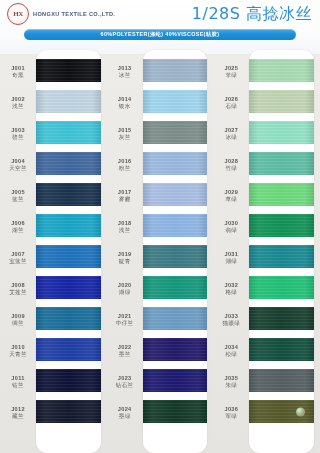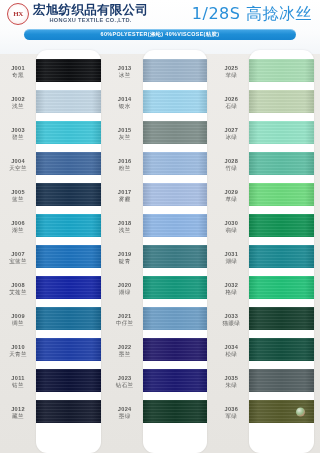--- a/index.html
+++ b/index.html
@@ -14,21 +14,20 @@
     position:absolute;inset:0;
     background:linear-gradient(180deg,#efedea 0%,#eae8e4 55%,#e6e4e0 100%);
   }
 
   
   #header{
     position:relative;
     height:54px;
     background:linear-gradient(180deg,#ffffff 0%,#fbfcfd 60%,#f3f6f9 100%);
     box-sizing:border-box;
-    text-align:center;
   }
   #brand{
     position:absolute;left:7px;top:3px;
     display:flex;align-items:center;gap:4px;
   }
   #logo-mark{
     width:20px;height:20px;border-radius:50%;
     border:1.2px solid #c94b4b;
     background:radial-gradient(circle at 50% 45%,#ffffff 40%,#f6e2e2 100%);
     display:flex;align-items:center;justify-content:center;
@@ -145,21 +144,20 @@
 
 <div id="card">
 
   <div id="header">
 
     <div id="brand">
       <div id="logo-mark">
         <span>HX</span>
       </div>
       <div class="brand-lines">
-        <div id="brand-cn">宏旭纺织品有限公司</div>
         <div id="brand-en">HONGXU TEXTILE CO.,LTD.</div>
       </div>
     </div>
 
     <div id="title">1/28S 高捻冰丝</div>
 
     <div id="spec-bar">
       <span>60%POLYESTER(涤纶)  40%VISCOSE(粘胶)</span>
     </div>
   </div>

